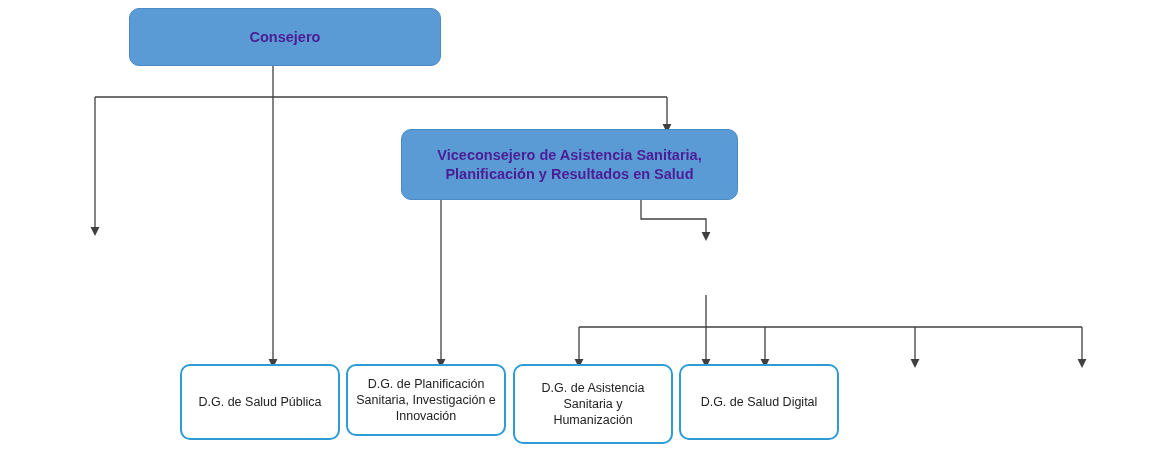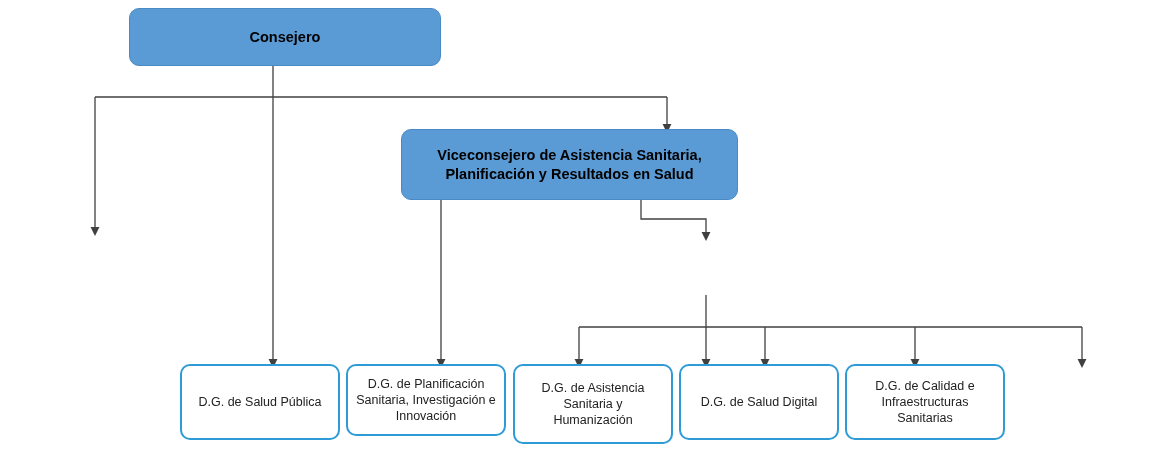--- a/index.html
+++ b/index.html
@@ -30,21 +30,21 @@
     box-sizing: border-box;
     display: flex;
     align-items: center;
     justify-content: center;
     text-align: center;
     border-radius: 10px;
   }
   .node.filled {
     background: #5b9bd5;
     border: 1px solid #4a8ac4;
-    color: #000000;
+    color: #4c1d95;
     font-weight: bold;
     font-size: 14.5px;
     line-height: 1.25;
   }
   .node.outline {
     background: #ffffff;
     border: 2px solid #2e9bd6;
     color: #222222;
     font-weight: normal;
     font-size: 12.5px;
@@ -111,20 +111,15 @@
   <div class="node outline" style="left:513px; top:364px; width:160px; height:80px;">
     <span>D.G. de Asistencia
 Sanitaria y
 Humanización</span>
   </div>
 
   <div class="node outline" style="left:679px; top:364px; width:160px; height:76px;">
     <span>D.G. de Salud Digital</span>
   </div>
 
-  <div class="node outline" style="left:845px; top:364px; width:160px; height:76px;">
-    <span>D.G. de Calidad e
-Infraestructuras
-Sanitarias</span>
-  </div>
 
 
 </div>
 
 </body></html>

